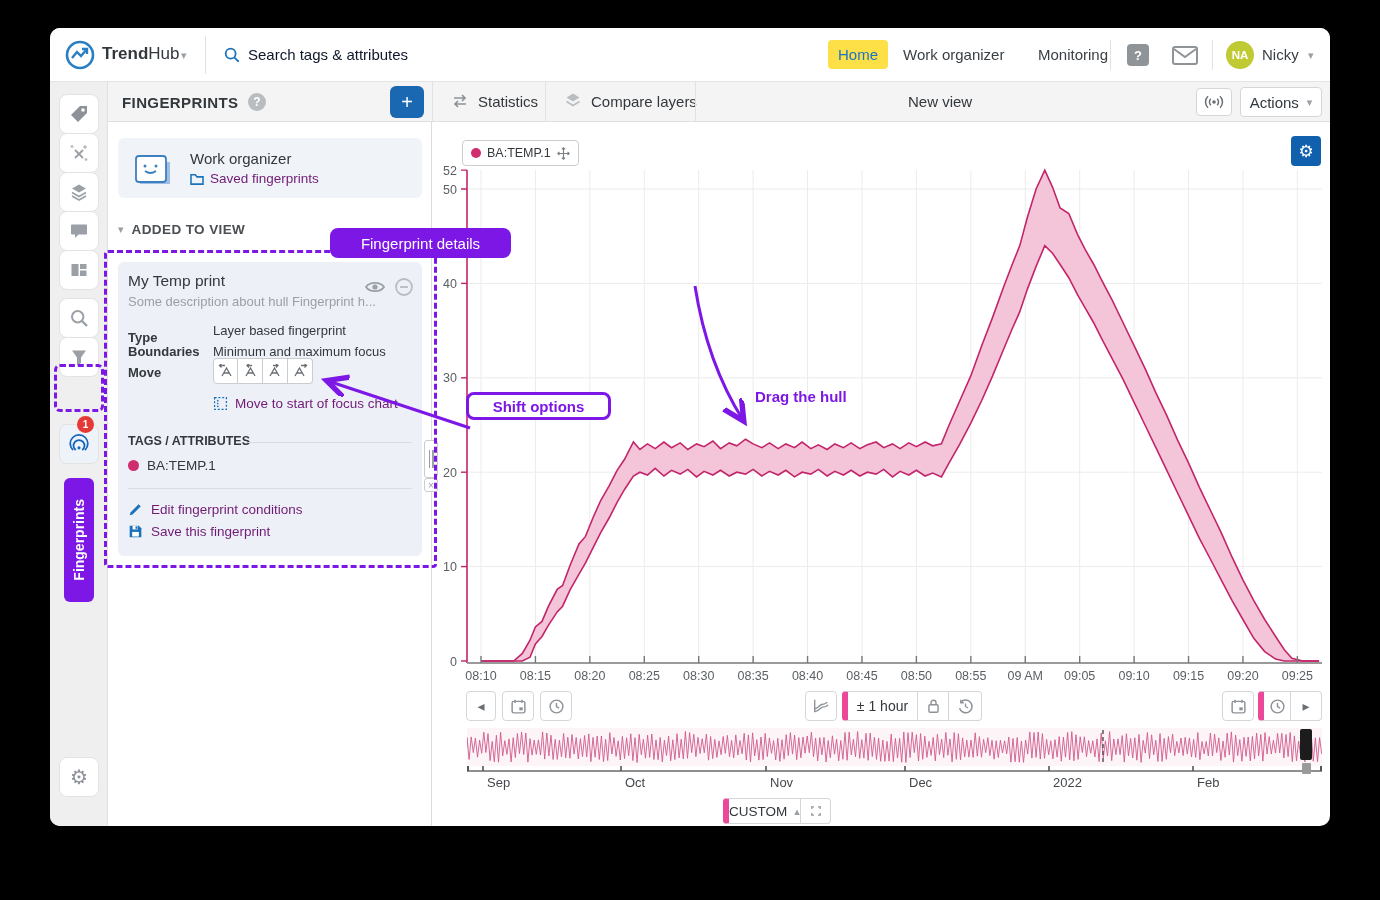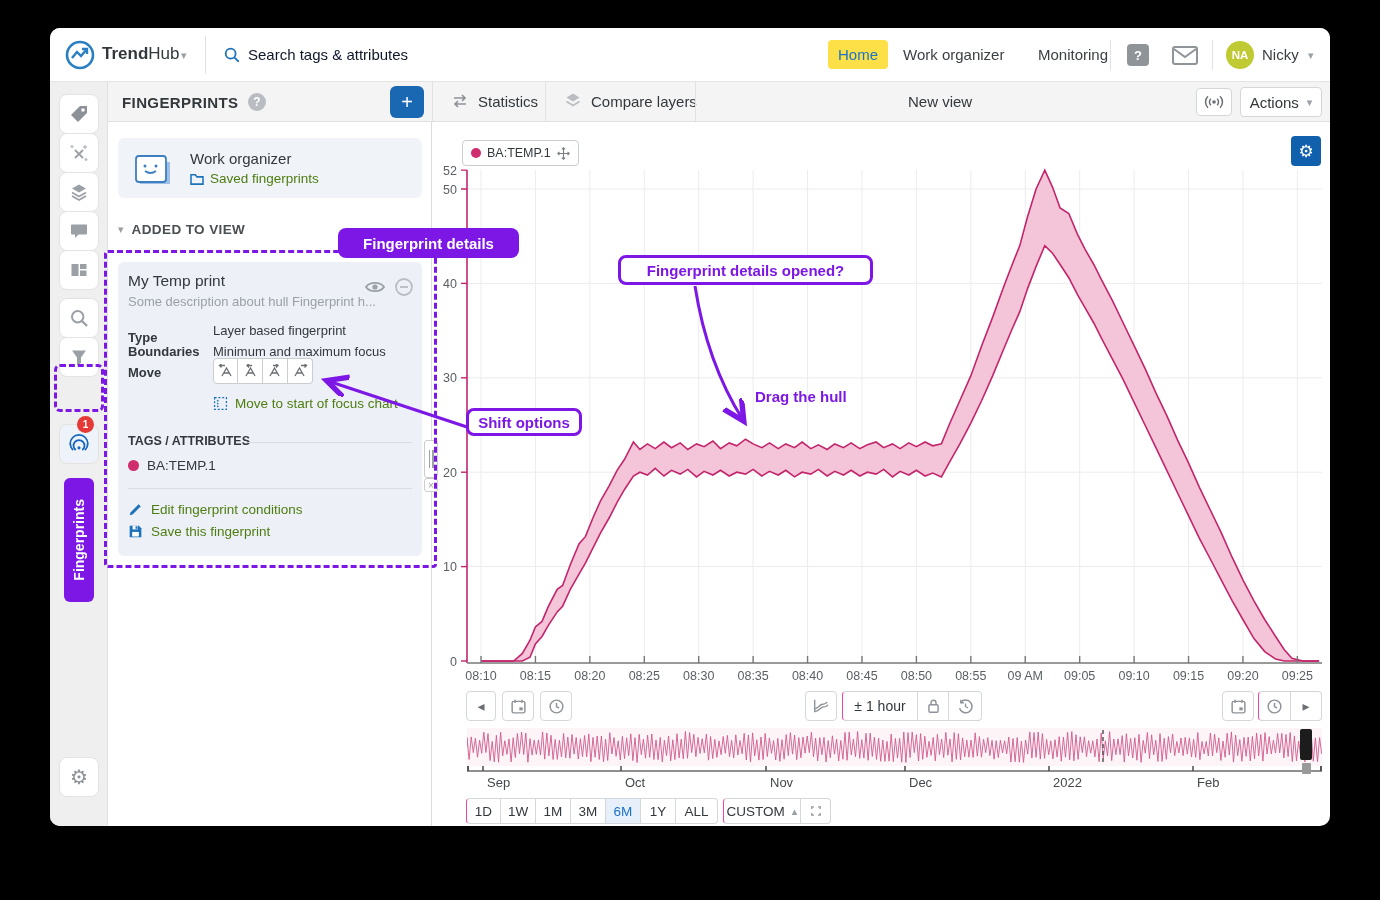--- a/index.html
+++ b/index.html
@@ -18,36 +18,36 @@
   
   #rail { left:0; top:54px; width:58px; height:744px; background:#efefef; border-right:1px solid #e0e0e0; }
   .rail-btn { position:absolute; left:9px; width:40px; height:40px; background:#fff; border:1px solid #e3e3e3;
               border-radius:8px; display:flex; align-items:center; justify-content:center; }
   
   #strip { left:58px; top:54px; width:1222px; height:40px; background:#f4f4f4; border-bottom:1px solid #e0e0e0; }
   .strip-btn { display:flex; align-items:center; gap:8px; font-size:15px; color:#33383d; }
   
   #panel { left:58px; top:94px; width:324px; height:704px; background:#fff; border-right:1px solid #dcdcdc; }
   .card { background:#f0f4f9; border-radius:6px; }
-  .blue-link { color:#4d7c0f; font-size:13.5px; }
+  .blue-link { color:#701a75; font-size:13.5px; }
   .row-label { font-size:13px; font-weight:bold; color:#33383d; }
   .row-value { font-size:13px; color:#33383d; }
   .shift-btn { width:25px; height:26px; background:#fff; border:1px solid #c9cdd2; border-left:none;
                display:flex; align-items:center; justify-content:center; }
   .shift-btn:first-child { border-left:1px solid #c9cdd2; border-radius:4px 0 0 4px; }
   .shift-btn:last-child { border-radius:0 4px 4px 0; }
   
   .ann-box { border:3px solid #7c17e6; background:#fff; border-radius:8px; color:#7c17e6;
              font-weight:bold; font-size:15px; display:flex; align-items:center; justify-content:center; z-index:41; }
   
   .tb-btn { background:#fff; border:1px solid #d4d7da; border-radius:4px; display:flex;
             align-items:center; justify-content:center; color:#6a6f73; font-size:14px; }
   .seg { display:flex; }
   .seg .tb-btn { border-radius:0; border-left:none; }
-  .seg .tb-btn:first-child { border-left:1px solid #ec4899; border-radius:4px 0 0 4px; }
+  .seg .tb-btn:first-child { border-left:6px solid #ec4899; border-radius:4px 0 0 4px; }
   .seg .tb-btn:last-child { border-radius:0 4px 4px 0; }
   .preset { width:35px; height:26px; font-size:13.5px; color:#33383d; }
   .preset.active { background:#e7f0fa; color:#1a73c8; }
   text { font-family:"Liberation Sans", sans-serif; }
 </style>
 </head>
 <body>
 
 <div id="window">
 
@@ -446,46 +446,36 @@
       <line x1="299" y1="0" x2="299" y2="5" stroke="#555" stroke-width="1.6"></line>
       <text x="303" y="21" font-size="13" fill="#44484c">Nov</text>
       <line x1="438" y1="0" x2="438" y2="5" stroke="#555" stroke-width="1.6"></line>
       <text x="442" y="21" font-size="13" fill="#44484c">Dec</text>
       <line x1="582" y1="0" x2="582" y2="5" stroke="#555" stroke-width="1.6"></line>
       <text x="586" y="21" font-size="13" fill="#44484c">2022</text>
       <line x1="726" y1="0" x2="726" y2="5" stroke="#555" stroke-width="1.6"></line>
       <text x="730" y="21" font-size="13" fill="#44484c">Feb</text>
     </svg>
 
-  <div class="abs seg" style="left:416px;top:770px">
-    <div class="tb-btn preset">1D</div>
-    <div class="tb-btn preset">1W</div>
-    <div class="tb-btn preset">1M</div>
-    <div class="tb-btn preset">3M</div>
-    <div class="tb-btn preset active">6M</div>
-    <div class="tb-btn preset">1Y</div>
-    <div class="tb-btn preset" style="width:42px">ALL</div>
-  </div>
   <div class="abs seg" style="left:673px;top:770px">
     <div class="tb-btn" style="width:78px;height:26px;gap:7px;font-size:13.5px;color:#33383d">
       <span>CUSTOM</span>
       <span class="caret">▴</span>
     </div>
     <div class="tb-btn" style="width:30px;height:26px">
       <svg width="14" height="14" viewBox="0 0 20 20">
           <path d="M4,7 V4 H7 M13,4 H16 V7 M16,13 V16 H13 M7,16 H4 V13" fill="none" stroke="#8d9298" stroke-width="1.8"></path>
         </svg>
     </div>
   </div>
 
   <div class="abs" style="left:54px;top:222px;width:333px;height:318px;border:3px dashed #7c17e6;border-radius:4px;z-index:40;pointer-events:none"></div>
   <div class="abs" style="left:4px;top:336px;width:50px;height:48px;border:3px dashed #7c17e6;border-radius:6px;z-index:40;pointer-events:none"></div>
-  <div class="abs" style="left:288px;top:200px;width:181px;height:30px;background:#7c17e6;border-radius:8px;color:#fff;font-weight:bold;font-size:15px;display:flex;align-items:center;justify-content:center;z-index:41">Fingerprint details</div>
-  <div class="abs ann-box" style="left:568px;top:227px;width:255px;height:30px">Fingerprint details opened?</div>
-  <div class="abs ann-box" style="left:416px;top:380px;width:116px;height:28px">Shift options</div>
+  <div class="abs" style="left:280px;top:200px;width:181px;height:30px;background:#7c17e6;border-radius:8px;color:#fff;font-weight:normal;font-size:15px;display:flex;align-items:center;justify-content:center;z-index:41">Fingerprint details</div>
+  <div class="abs ann-box" style="left:416px;top:364px;width:145px;height:28px">Shift options</div>
   <div class="abs" style="left:705px;top:360px;color:#7c17e6;font-weight:bold;font-size:15px;z-index:41">Drag the hull</div>
   <svg class="abs" style="left:0;top:0;z-index:39;pointer-events:none" width="1280" height="798" viewBox="0 0 1280 798">
     <defs>
       <marker id="arrh" markerWidth="12" markerHeight="12" refX="6.5" refY="3.5" orient="auto">
         <path d="M0,0 L7,3.5 L0,7" fill="none" stroke="#7c17e6" stroke-width="1.8"></path>
       </marker>
     </defs>
     <path d="M645,258 Q657,335 693,392" fill="none" stroke="#7c17e6" stroke-width="3" marker-end="url(#arrh)"></path>
     <path d="M420,400 L278,353" fill="none" stroke="#7c17e6" stroke-width="3" marker-end="url(#arrh)"></path>
   </svg>

